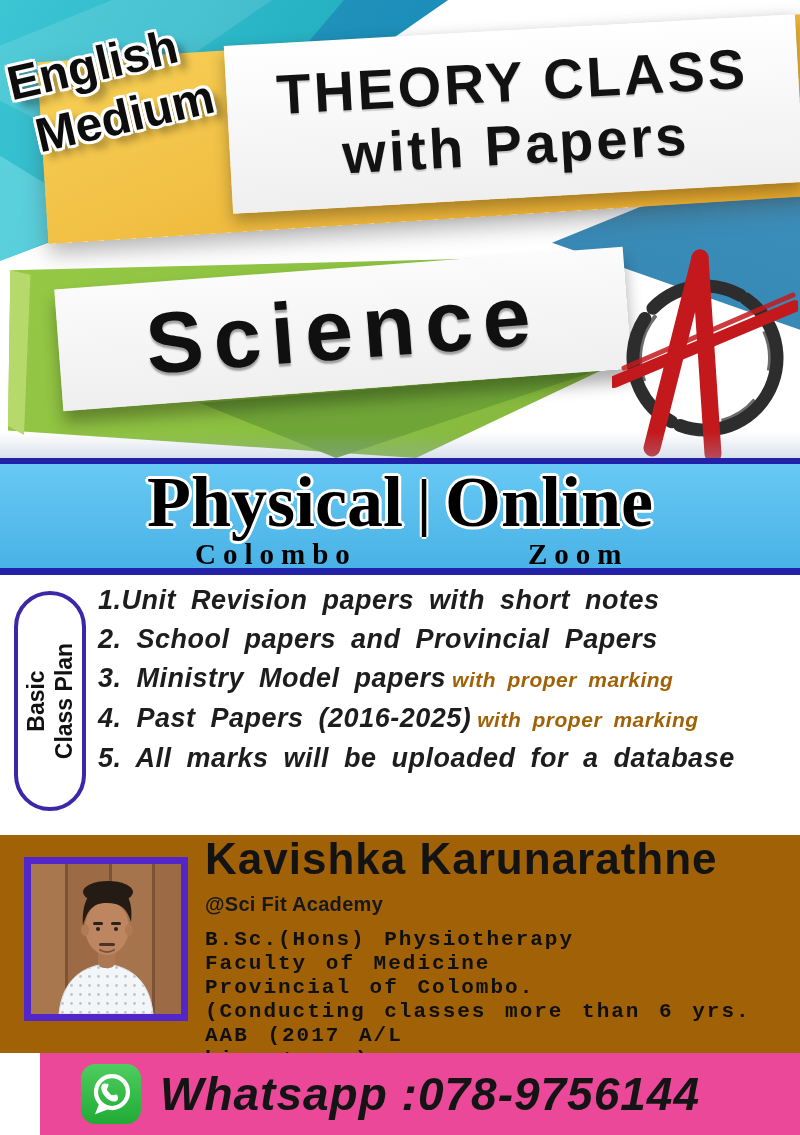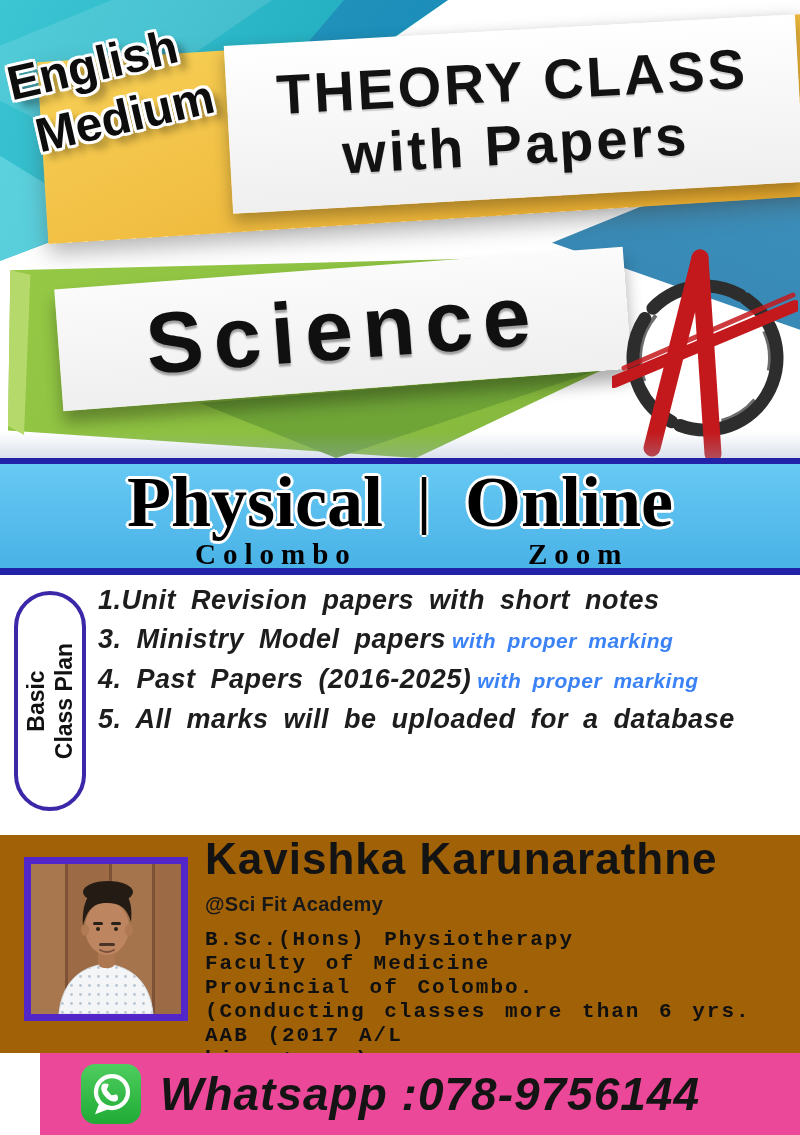--- a/index.html
+++ b/index.html
@@ -50,21 +50,21 @@
                   box-shadow:0 12px 16px rgba(0,0,0,.32);
                   display:flex;align-items:center;justify-content:center;}
   .science-text{font-size:86px;font-weight:800;letter-spacing:10px;color:#101010;
                 text-shadow:0 3px 2px rgba(0,0,0,.35);}
   .grade-logo{position:absolute;left:612px;top:248px;width:186px;height:212px;}
 
   
   .mode-band{position:absolute;left:0;top:458px;width:800px;height:117px;box-sizing:border-box;
              border-top:6px solid #2122a8;border-bottom:7px solid #2122a8;
              background:linear-gradient(#67c9f4,#49b2e6);}
-  .band-main-row{display:flex;justify-content:center;align-items:flex-start;gap:34px;padding-top:2px;}
+  .band-main-row{display:flex;justify-content:center;align-items:center;gap:14px;padding-top:2px;}
   .band-main{font-family:"Liberation Serif","DejaVu Serif",serif;font-weight:bold;font-size:72px;
              line-height:1.0;color:#000;
              text-shadow:3px 0 0 #fff,-3px 0 0 #fff,0 3px 0 #fff,0 -3px 0 #fff,
                          2px 2px 0 #fff,-2px 2px 0 #fff,2px -2px 0 #fff,-2px -2px 0 #fff;}
   .band-pipe{font-family:"Liberation Serif","DejaVu Serif",serif;font-weight:bold;font-size:64px;line-height:1.05;color:#000;
              text-shadow:2px 0 0 #fff,-2px 0 0 #fff,0 2px 0 #fff,0 -2px 0 #fff;}
   .band-sub{position:absolute;top:74px;width:180px;text-align:left;
             font-family:"Liberation Serif","DejaVu Serif",serif;font-weight:bold;font-size:29px;
             letter-spacing:7px;color:#000;}
   .sub-colombo{left:195px;}
@@ -74,21 +74,21 @@
   .plan-section{position:absolute;left:0;top:575px;width:800px;height:260px;background:#fff;}
   .plan-pill{position:absolute;left:14px;top:16px;width:72px;height:220px;box-sizing:border-box;
              border:4px solid #3a28a8;border-radius:38px;background:#fff;
              display:flex;align-items:center;justify-content:center;}
   .pill-text{transform:rotate(-90deg);white-space:nowrap;text-align:center;
              font-size:23px;font-weight:800;line-height:1.22;color:#111;}
   .plan-list{position:absolute;left:98px;top:6px;right:6px;}
   .plan-row{display:flex;align-items:baseline;line-height:39px;white-space:nowrap;}
   .plan-main{font-size:27px;font-weight:700;font-style:italic;color:#1d1d1d;
              letter-spacing:.5px;word-spacing:7px;}
-  .plan-note{font-size:21px;font-weight:700;font-style:italic;color:#3b82f6;
+  .plan-note{font-size:21px;font-weight:700;font-style:italic;color:#a16207;
              letter-spacing:.5px;word-spacing:5px;margin-left:6px;}
   .plan-row.indent{margin-left:30px;}
 
   
   .tutor-section{position:absolute;left:0;top:835px;width:800px;height:218px;background:#a16207;}
   .tutor-photo{position:absolute;left:24px;top:22px;width:150px;height:150px;
                border:7px solid #5226c8;background:#9c6b45;}
   .tutor-info{position:absolute;left:205px;top:0;right:6px;}
   .tutor-name{font-size:44px;font-weight:800;letter-spacing:1px;color:#131313;line-height:1.1;}
   .tutor-role{margin-top:9px;font-size:20px;font-weight:800;line-height:1.25;color:#181818;
@@ -159,20 +159,24 @@
   <div class="plan-section">
     <div class="plan-pill">
       <div class="pill-text">
         <div>Basic</div>
         <div>Class Plan</div>
       </div>
     </div>
     <div class="plan-list">
       <div class="plan-row">
         <span class="plan-main">1.Unit Revision papers with short notes</span>
+        <span class="plan-note"></span>
+      </div>
+      <div class="plan-row">
+        <span class="plan-main">2. School papers and Provincial Papers</span>
         <span class="plan-note"></span>
       </div>
       <div class="plan-row">
         <span class="plan-main">3. Ministry Model papers</span>
         <span class="plan-note">with proper marking</span>
       </div>
       <div class="plan-row">
         <span class="plan-main">4. Past Papers (2016-2025)</span>
         <span class="plan-note">with proper marking</span>
       </div>

